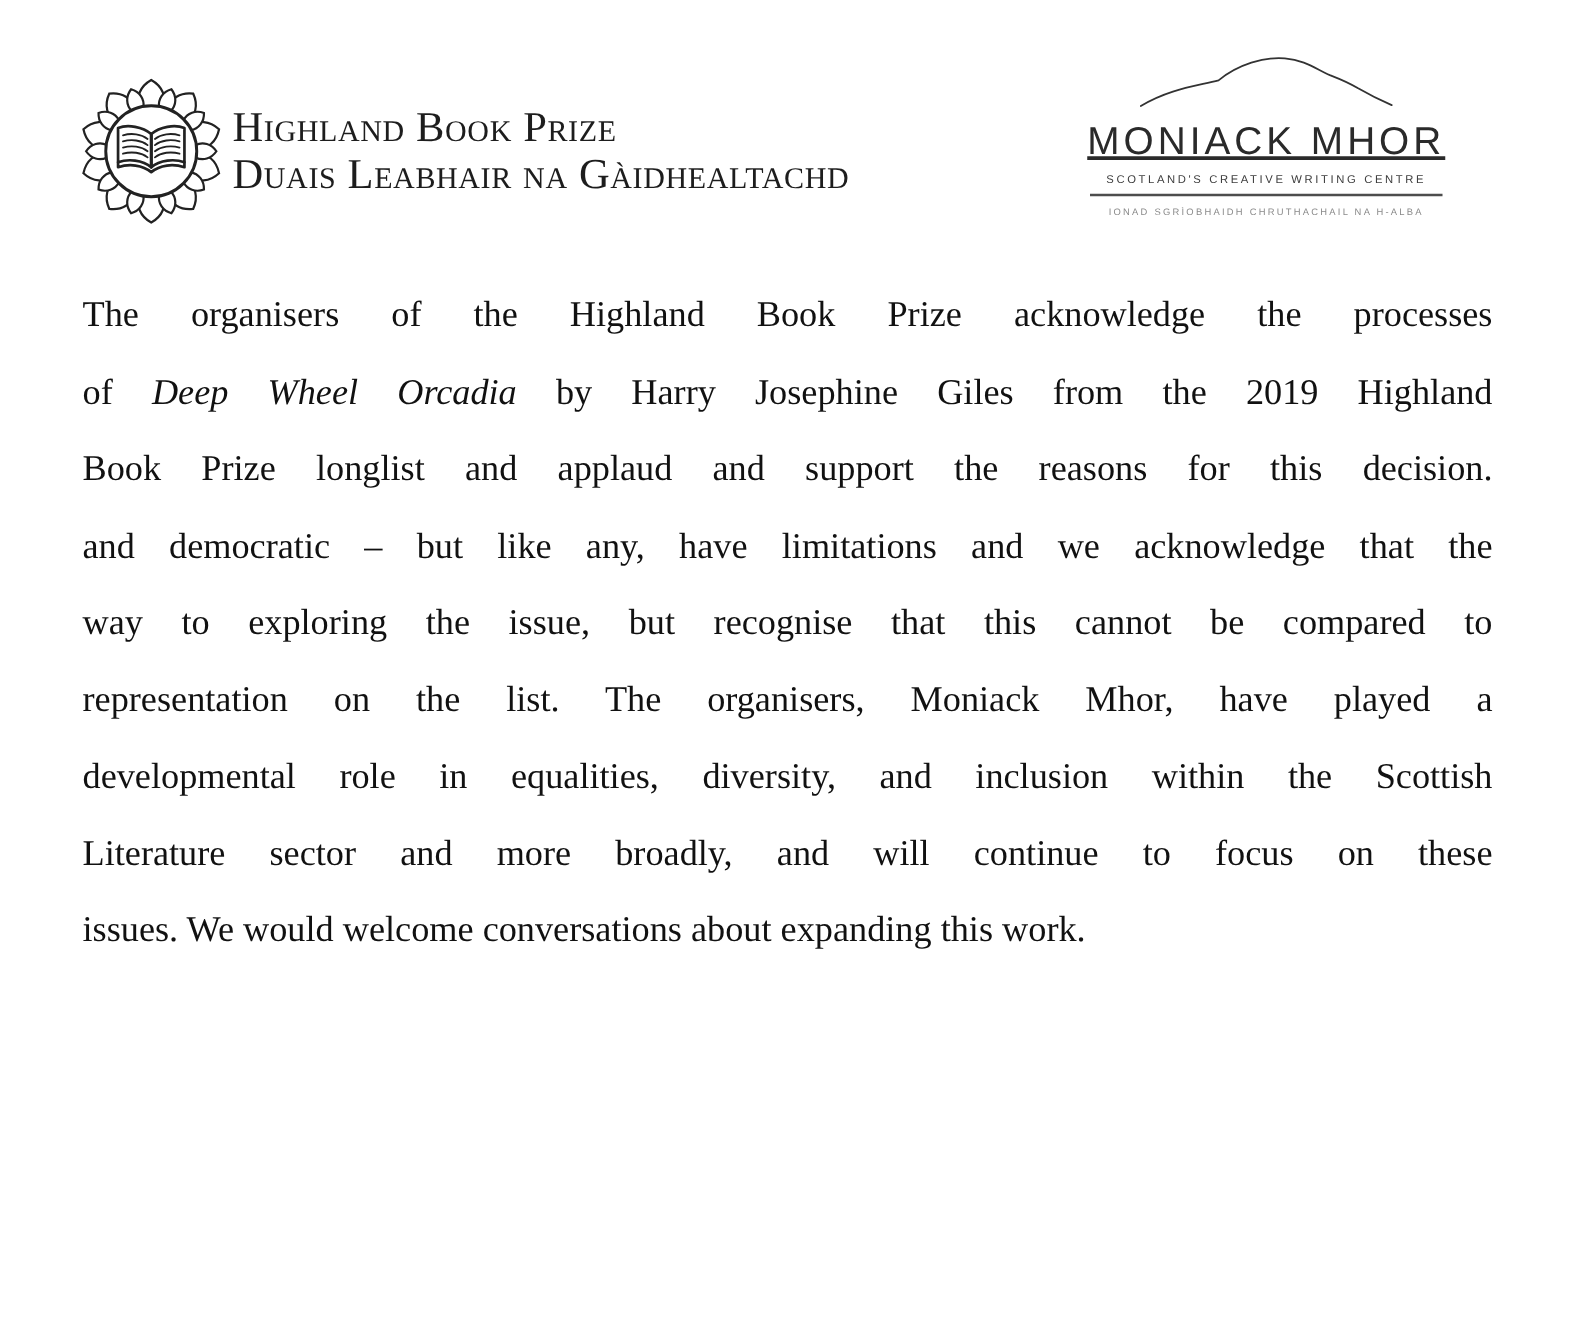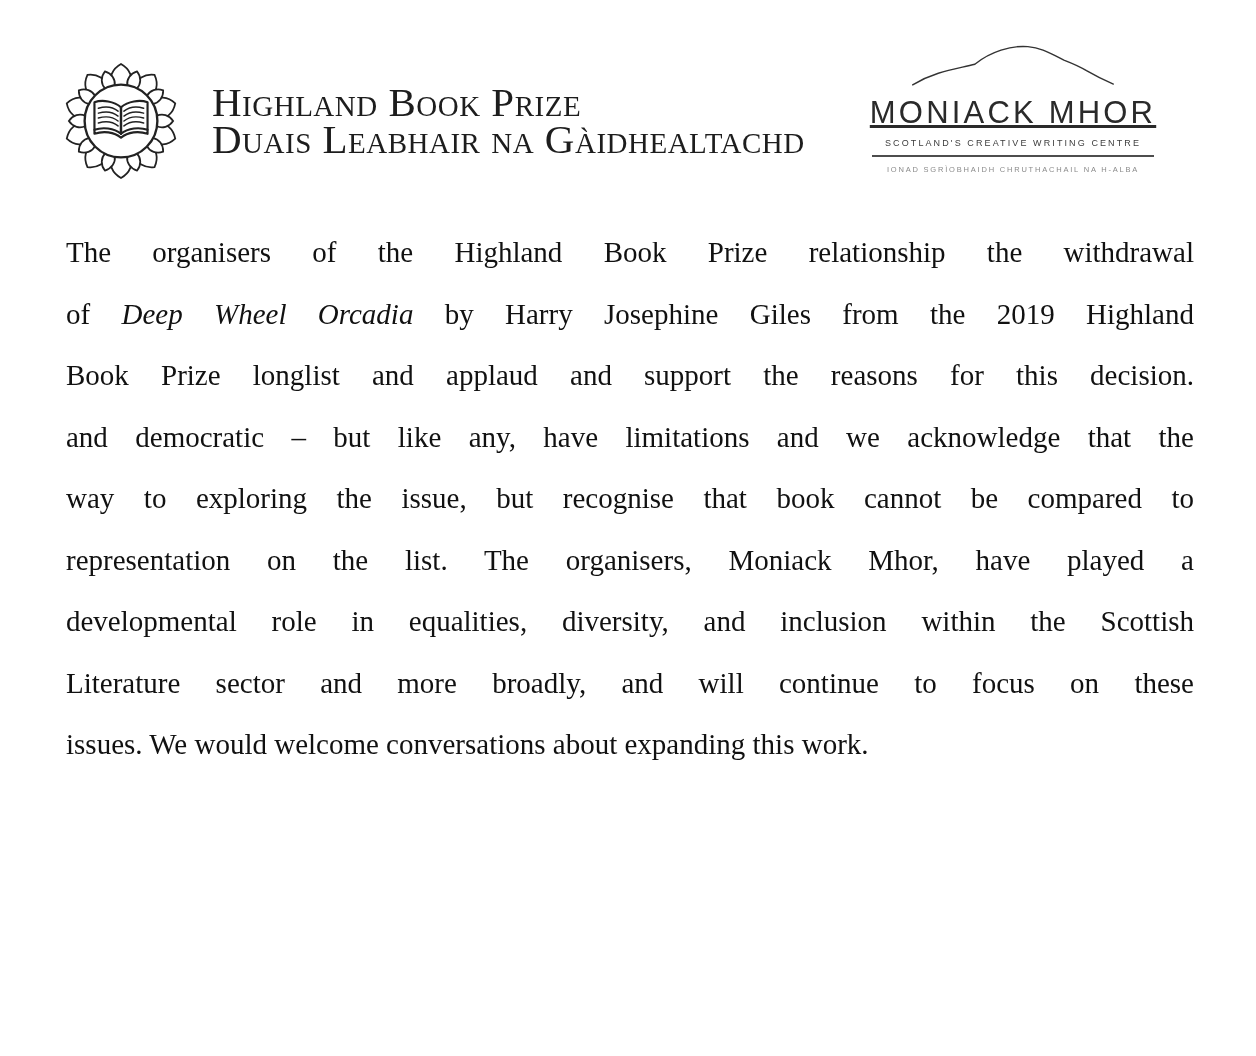--- a/index.html
+++ b/index.html
@@ -23,25 +23,25 @@
     top: 62px;
     display: flex;
     align-items: center;
   }
   .hbp-emblem {
     width: 118px;
     height: 118px;
     flex: 0 0 auto;
   }
   .hbp-titles {
-    margin-left: 32px;
+    margin-left: 6px;
     font-variant: small-caps;
     color: #1d1d1d;
     line-height: 37px;
-    font-size: 41px;
+    font-size: 34px;
     letter-spacing: 0.5px;
     white-space: nowrap;
   }
 
   
   .mm-logo-group {
     position: absolute;
     left: 866px;
     top: 36px;
     width: 294px;
@@ -173,22 +173,22 @@
   <svg class="mm-hill" viewBox="0 0 300 70" aria-hidden="true">
     <path d="M8,63 C40,44 68,41 96,34 C118,16 148,7 171,9 C194,11 206,21 222,28 C240,35 246,38 254,43 C266,50 278,56 292,62" stroke="#333333" stroke-width="2" fill="none" stroke-linecap="round"></path>
   </svg>
   <div class="mm-title">MONIACK MHOR</div>
   <div class="mm-subtitle">SCOTLAND'S CREATIVE WRITING CENTRE</div>
   <hr class="mm-rule">
   <div class="mm-gaelic">IONAD SGRÌOBHAIDH CHRUTHACHAIL NA H-ALBA</div>
 </div>
 
 <div class="statement">
-    <div class="line"><span>The organisers of the Highland Book Prize relationship the withdrawal</span></div>
+    <div class="line"><span>The organisers of the Highland Book Prize acknowledge the processes</span></div>
     <div class="line"><span>of </span><span class="italic">Deep Wheel Orcadia</span><span> by Harry Josephine Giles from the 2019 Highland</span></div>
     <div class="line"><span>Book Prize longlist and applaud and support the reasons for this decision.</span></div>
     <div class="line"><span>and democratic – but like any, have limitations and we acknowledge that the</span></div>
-    <div class="line"><span>way to exploring the issue, but recognise that book cannot be compared to</span></div>
+    <div class="line"><span>way to exploring the issue, but recognise that this cannot be compared to</span></div>
     <div class="line"><span>representation on the list. The organisers, Moniack Mhor, have played a</span></div>
     <div class="line"><span>developmental role in equalities, diversity, and inclusion within the Scottish</span></div>
     <div class="line"><span>Literature sector and more broadly, and will continue to focus on these</span></div>
     <div class="line last"><span>issues. We would welcome conversations about expanding this work.</span></div>
   </div>
 
 </body></html>

